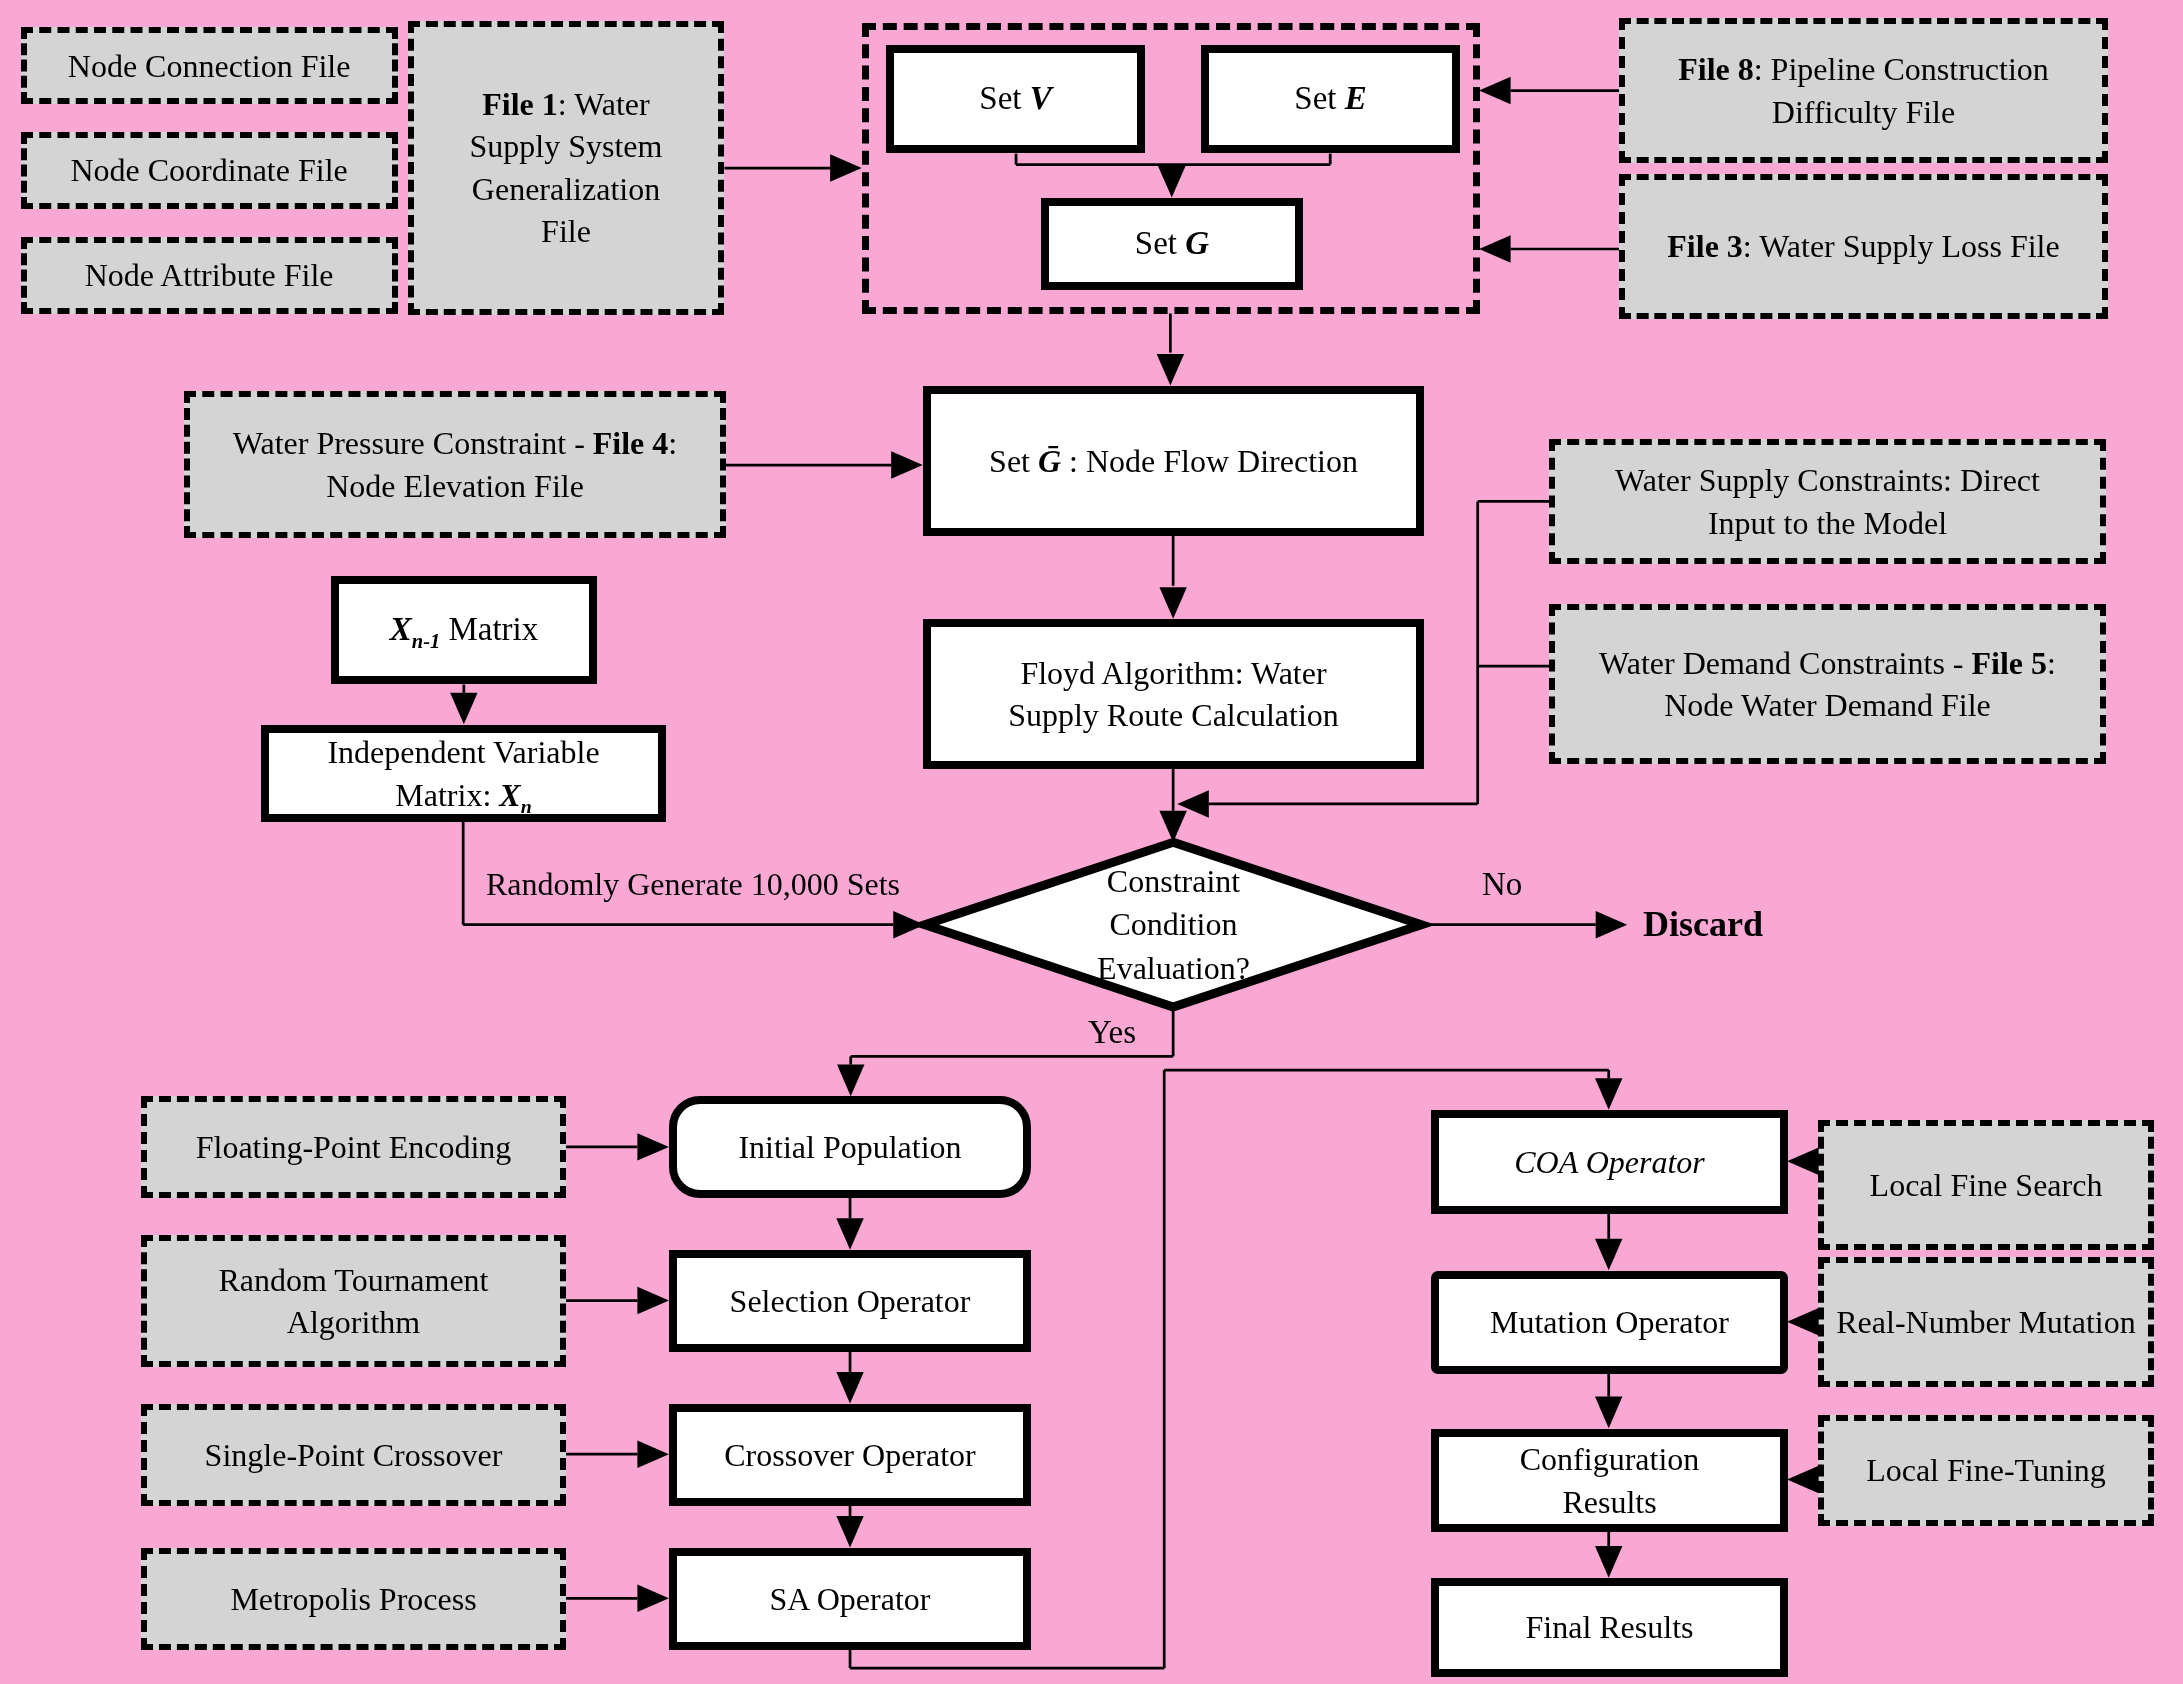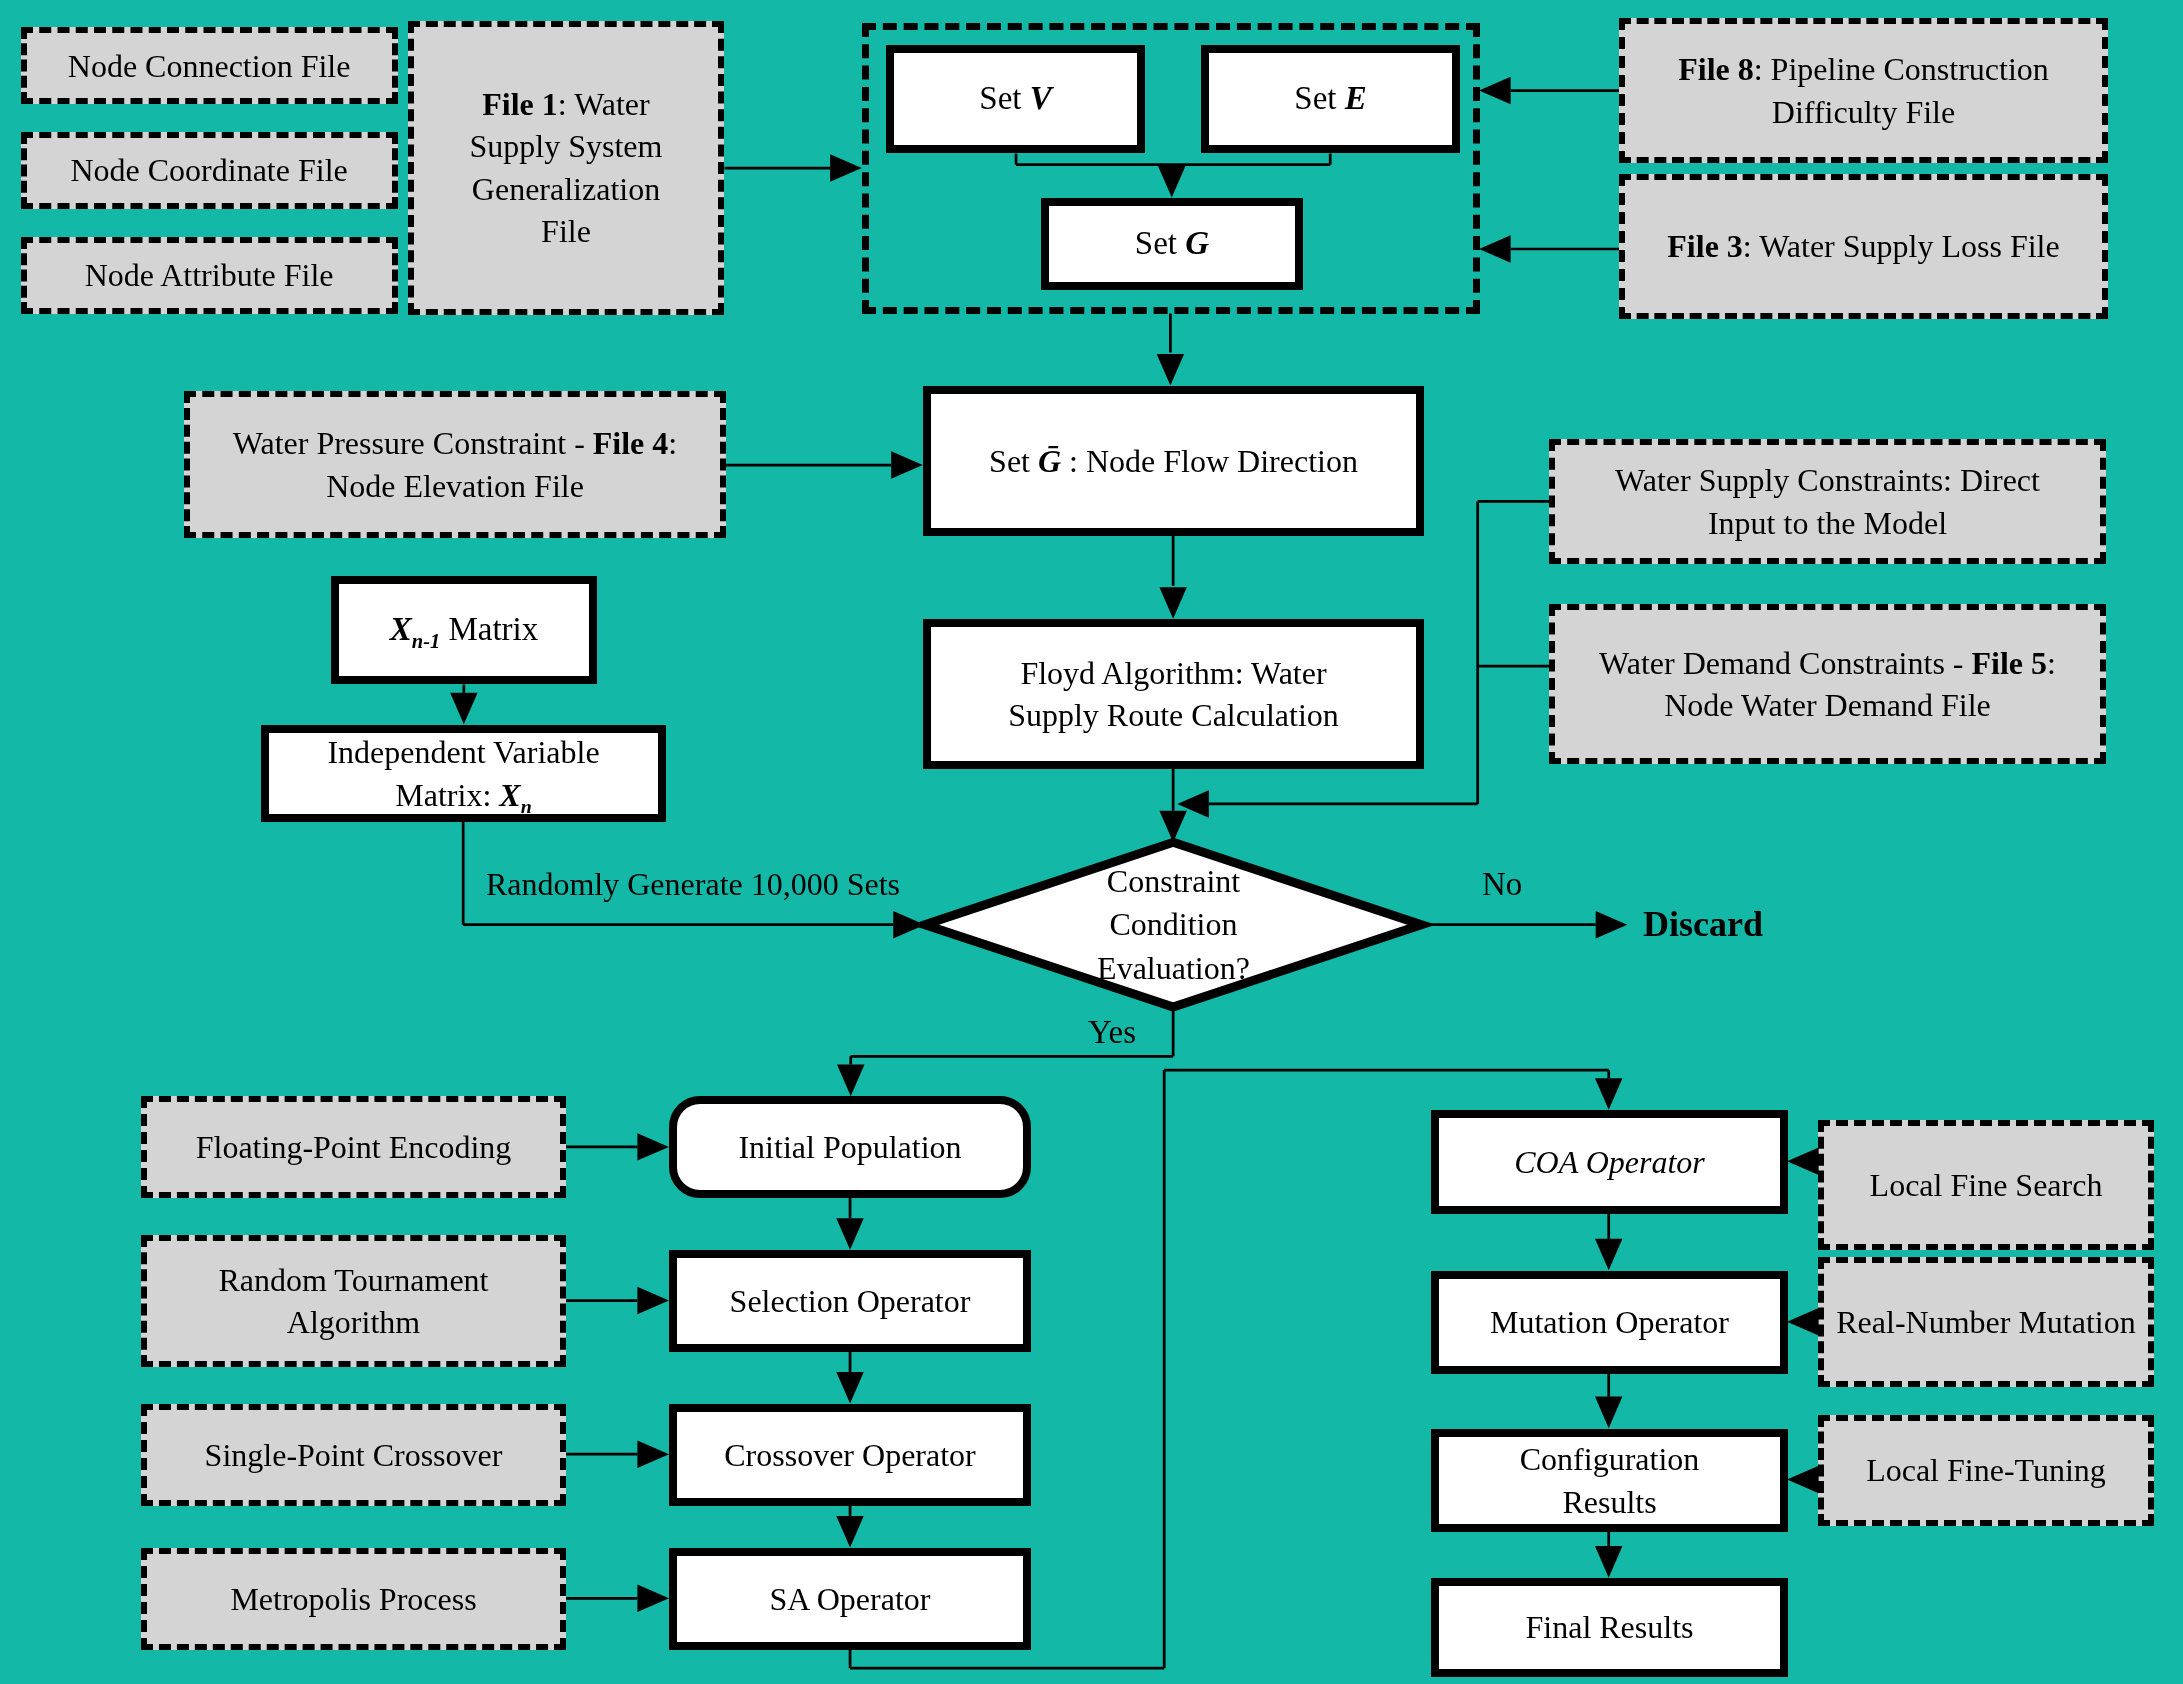--- a/index.html
+++ b/index.html
@@ -1,16 +1,16 @@
 <!DOCTYPE html>
 <html style="font-size:11px"><head>
 <meta charset="utf-8">
 <style>
   html,body{margin:0;padding:0;background:#fff;}
-  #canvas{position:relative;width:2183px;height:1684px;background:#14b8a6;overflow:hidden;
+  #canvas{position:relative;width:2183px;height:1684px;background:#f9a8d4;overflow:hidden;
           font-family:"Liberation Serif","DejaVu Serif",serif;color:#000;}
   .box{position:absolute;display:flex;align-items:center;justify-content:center;
        box-sizing:border-box;text-align:center;font-size:32px;line-height:1.32;z-index:1;}
   .gray{background:#d4d4d4;border:6.9px dashed #000;}
   .whitebox{background:#ffffff;border:8.2px solid #000;}
   .containerbox{background:transparent;border:7.5px dashed #000;}
   .txt{width:100%;}
   .pad12{padding:0 8.2px;} .pad30{padding:0 20.6px;} .pad50{padding:0 34px;}
   .pad55{padding:0 38px;} .pad80{padding:0 55px;} .pad90{padding:0 62px;} .pad60{padding:0 41px;}
   .bold{font-weight:bold;}
@@ -120,21 +120,21 @@
   <div class="box whitebox" style="left:669px;top:1548px;width:362px;height:102px;">
     <div class="txt">SA Operator</div>
   </div>
 
   <div class="box whitebox" style="left:1431px;top:1110px;width:357px;height:104px;font-style:italic;">
     <div class="txt">COA Operator</div>
   </div>
   <div class="box gray pad12" style="left:1818px;top:1096px;width:336px;height:130px;margin-top:24px;">
     <div class="txt">Local Fine Search</div>
   </div>
-  <div class="box whitebox" style="left:1431px;top:1271px;width:357px;height:103px;">
+  <div class="box whitebox" style="left:1431px;top:1271px;width:357px;height:103px;border-radius:7px;">
     <div class="txt">Mutation Operator</div>
   </div>
   <div class="box gray pad12" style="left:1818px;top:1257px;width:336px;height:130px;">
     <div class="txt">Real-Number Mutation</div>
   </div>
   <div class="box whitebox pad90" style="left:1431px;top:1429px;width:357px;height:103px;">
     <div class="txt">Configuration Results</div>
   </div>
   <div class="box gray pad12" style="left:1818px;top:1415px;width:336px;height:111px;">
     <div class="txt">Local Fine-Tuning</div>

